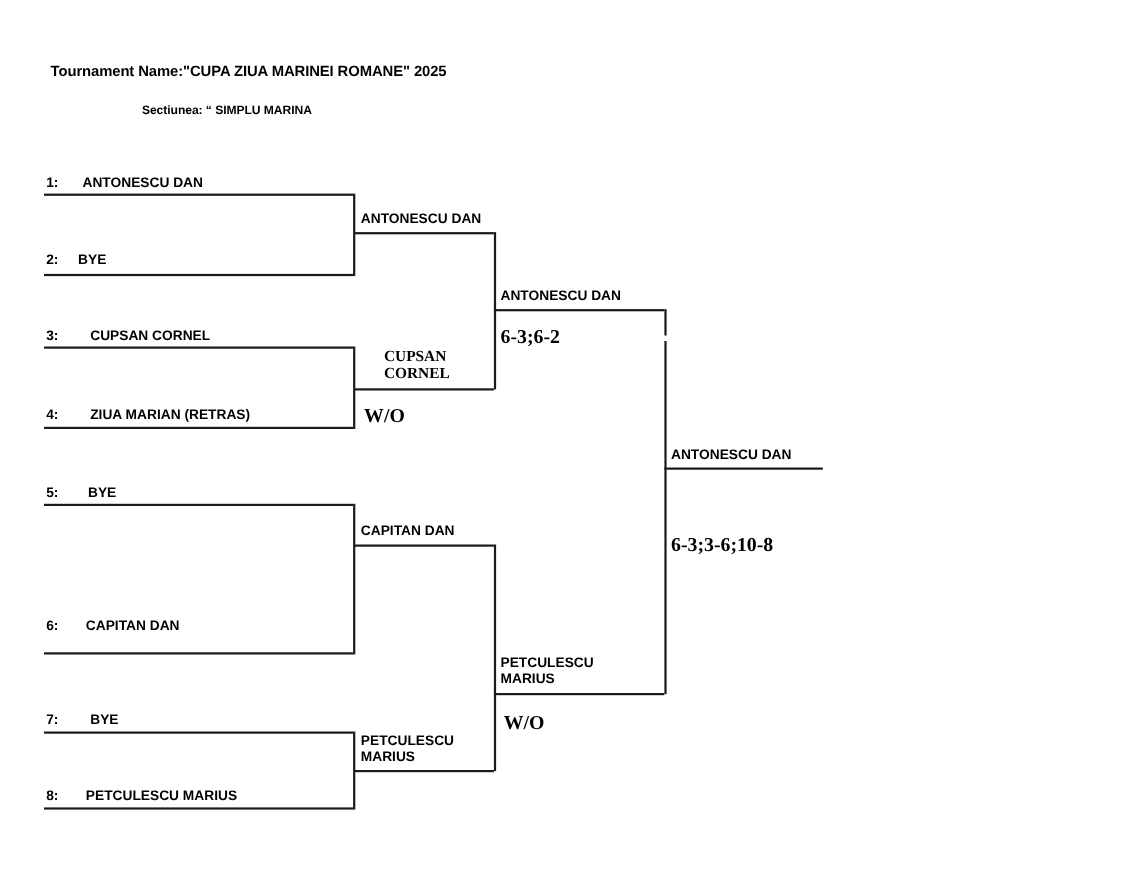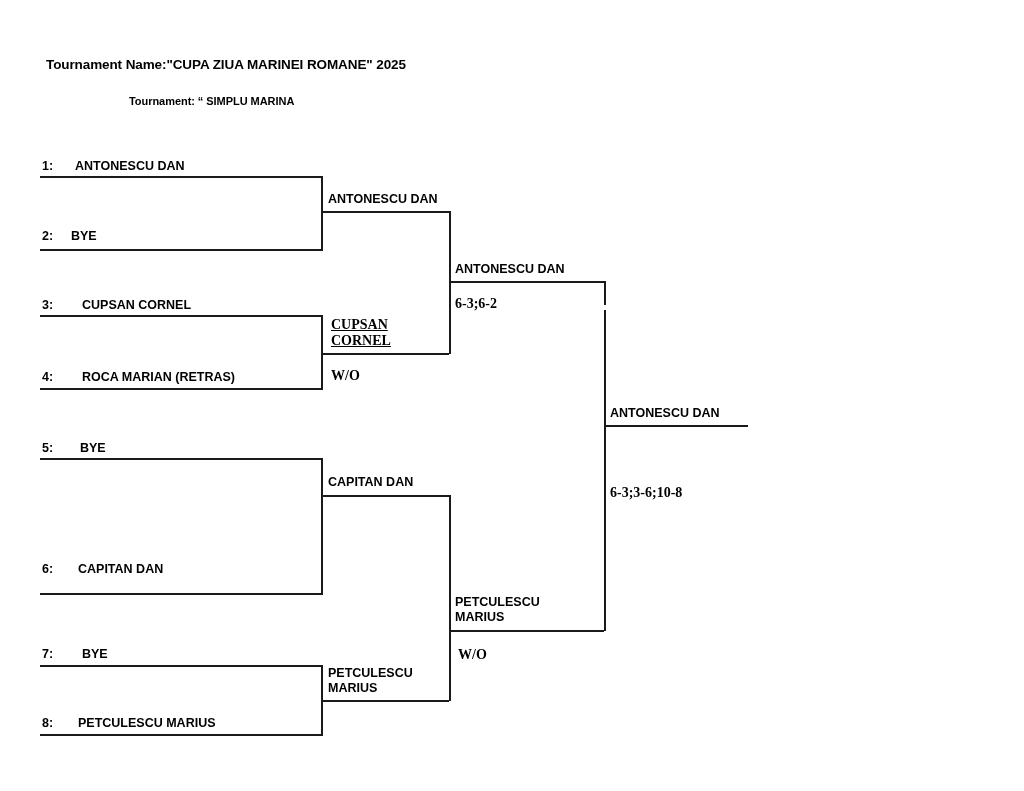--- a/index.html
+++ b/index.html
@@ -72,58 +72,58 @@
   .winner-label {
     position: absolute;
     font-size: 12.5px;
     font-weight: bold;
     line-height: 15px;
     white-space: pre-line;
   }
   .score-label {
     position: absolute;
     font-family: "Liberation Serif", serif;
-    font-size: 14px;
+    font-size: 18px;
     font-weight: bold;
     white-space: nowrap;
   }
   .winner-serif {
     position: absolute;
     font-family: "Liberation Serif", serif;
     font-size: 14px;
     font-weight: bold;
     line-height: 16px;
     white-space: pre-line;
   }
 </style>
 </head>
 <body>
 
 <div id="bracket-root">
 
   <div class="tournament-title">Tournament Name:"CUPA ZIUA MARINEI ROMANE" 2025</div>
 
-  <div class="section-title">Tournament: “ SIMPLU MARINA</div>
+  <div class="section-title">Sectiunea: “ SIMPLU MARINA</div>
 
   <div class="seed-num" style="left:42px; top:159px;">1:</div>
   <div class="player-name" style="left:75px; top:159px;">ANTONESCU DAN</div>
   <div class="hline" style="left:40px; top:176px; width:281px;"></div>
 
   <div class="seed-num" style="left:42px; top:229px;">2:</div>
   <div class="player-name" style="left:71px; top:229px;">BYE</div>
   <div class="hline" style="left:40px; top:249px; width:281px;"></div>
 
   <div class="vline" style="left:321px; top:176px; height:75px;"></div>
 
   <div class="seed-num" style="left:42px; top:298px;">3:</div>
   <div class="player-name" style="left:82px; top:298px;">CUPSAN CORNEL</div>
   <div class="hline" style="left:40px; top:315px; width:281px;"></div>
 
   <div class="seed-num" style="left:42px; top:370px;">4:</div>
-  <div class="player-name" style="left:82px; top:370px;">ROCA MARIAN (RETRAS)</div>
+  <div class="player-name" style="left:82px; top:370px;">ZIUA MARIAN (RETRAS)</div>
   <div class="hline" style="left:40px; top:388px; width:281px;"></div>
 
   <div class="vline" style="left:321px; top:315px; height:75px;"></div>
 
   <div class="seed-num" style="left:42px; top:441px;">5:</div>
   <div class="player-name" style="left:80px; top:441px;">BYE</div>
   <div class="hline" style="left:40px; top:458px; width:281px;"></div>
 
   <div class="seed-num" style="left:42px; top:562px;">6:</div>
   <div class="player-name" style="left:78px; top:562px;">CAPITAN DAN</div>
@@ -137,21 +137,21 @@
 
   <div class="seed-num" style="left:42px; top:716px;">8:</div>
   <div class="player-name" style="left:78px; top:716px;">PETCULESCU MARIUS</div>
   <div class="hline" style="left:40px; top:734px; width:281px;"></div>
 
   <div class="vline" style="left:321px; top:665px; height:71px;"></div>
 
   <div class="winner-label" style="left:328px; top:192px;">ANTONESCU DAN</div>
   <div class="hline" style="left:322px; top:211px; width:127px;"></div>
 
-  <div class="winner-serif" style="left:331px; top:317px;text-decoration:underline;">CUPSAN
+  <div class="winner-serif" style="left:349px; top:317px;">CUPSAN
 CORNEL</div>
   <div class="hline" style="left:322px; top:353px; width:127px;"></div>
   <div class="score-label" style="left:331px; top:368px;">W/O</div>
 
   <div class="vline" style="left:449px; top:211px; height:143px;"></div>
 
   <div class="winner-label" style="left:328px; top:475px;">CAPITAN DAN</div>
   <div class="hline" style="left:322px; top:495px; width:127px;"></div>
 
   <div class="winner-label" style="left:328px; top:666px;">PETCULESCU

